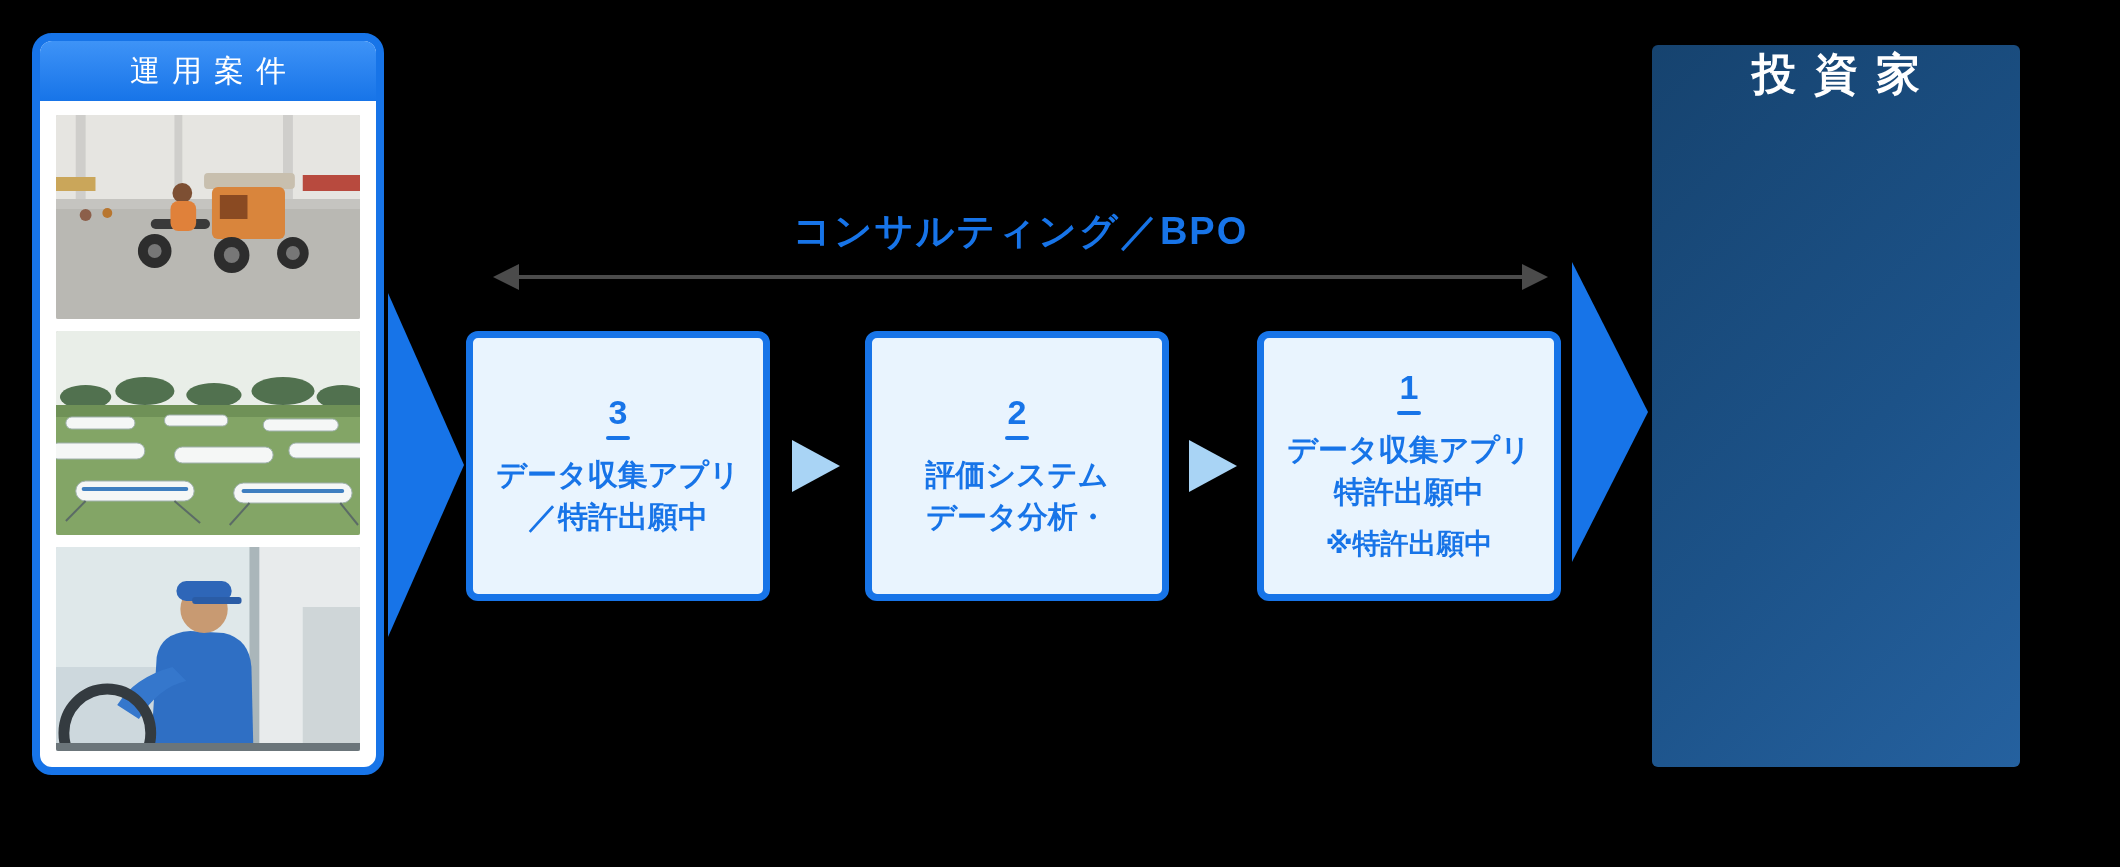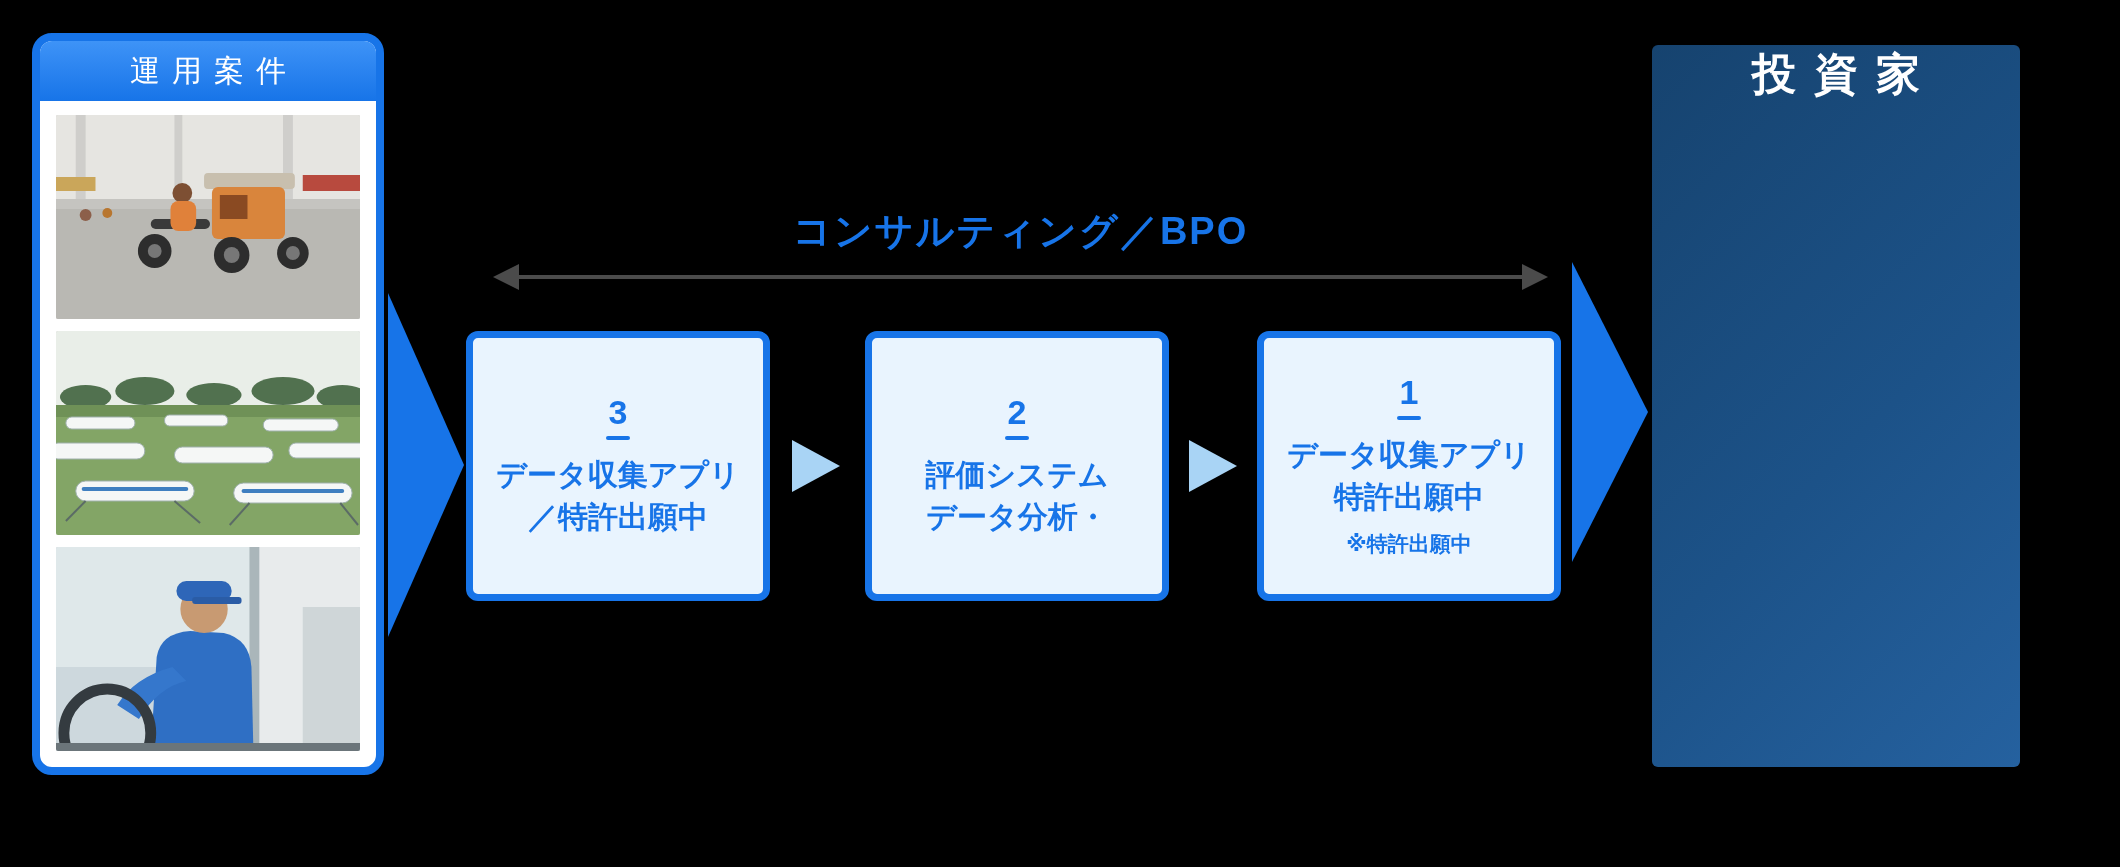--- a/index.html
+++ b/index.html
@@ -84,21 +84,21 @@
     border:7px solid var(--accent-blue);border-radius:12px;
     display:flex;flex-direction:column;align-items:center;justify-content:center;
     color:var(--accent-blue);font-weight:bold;text-align:center;
   }
   .step-a{left:466px;}
   .step-b{left:865px;}
   .step-c{left:1257px;}
   .step-number{font-size:34px;line-height:1;}
   .step-underline{width:24px;height:4px;background:var(--accent-blue);border-radius:2px;margin:7px 0 14px;}
   .step-line{font-size:30px;line-height:1.4;}
-  .step-note{font-size:21px;margin-top:12px;}
+  .step-note{font-size:28px;margin-top:12px;}
 
   
   .tri{
     position:absolute;top:440px;width:0;height:0;
     border-top:26px solid transparent;
     border-bottom:26px solid transparent;
     border-left:48px solid var(--pale-blue);
   }
   .tri-1{left:792px;}
   .tri-2{left:1189px;}

